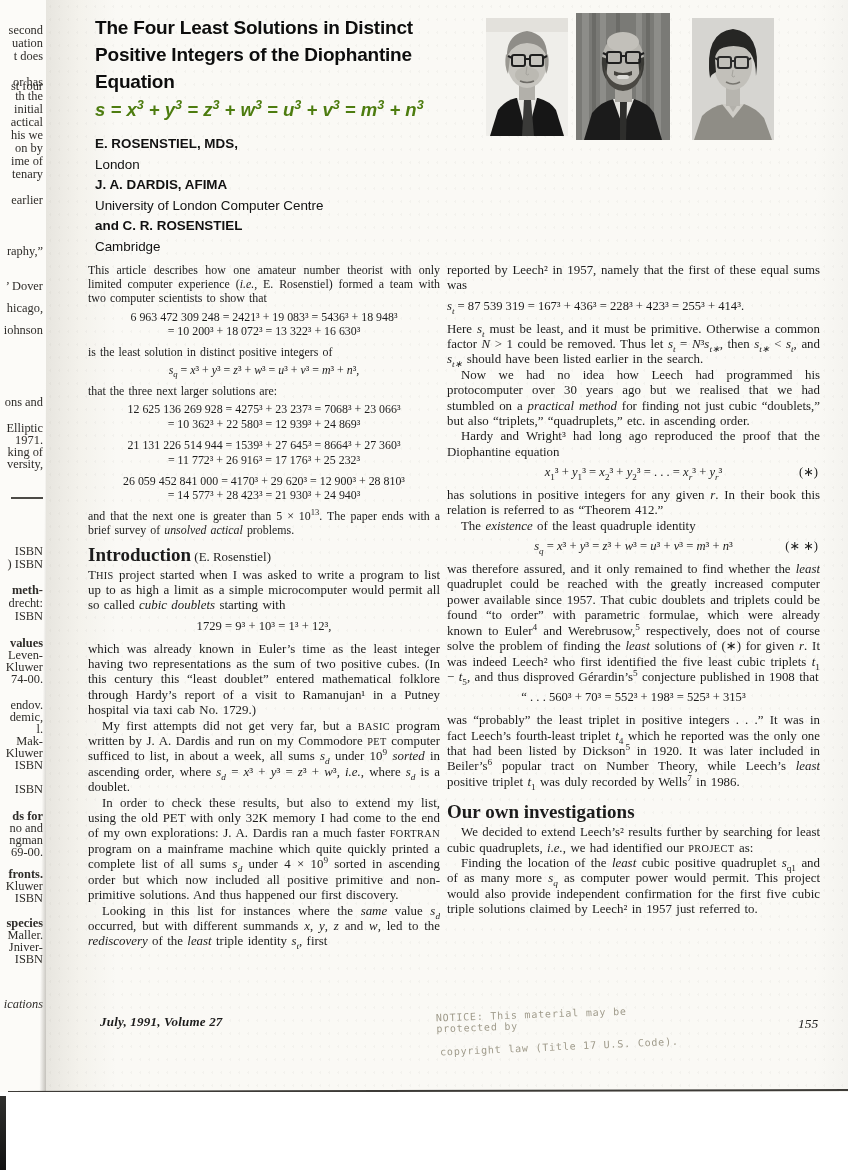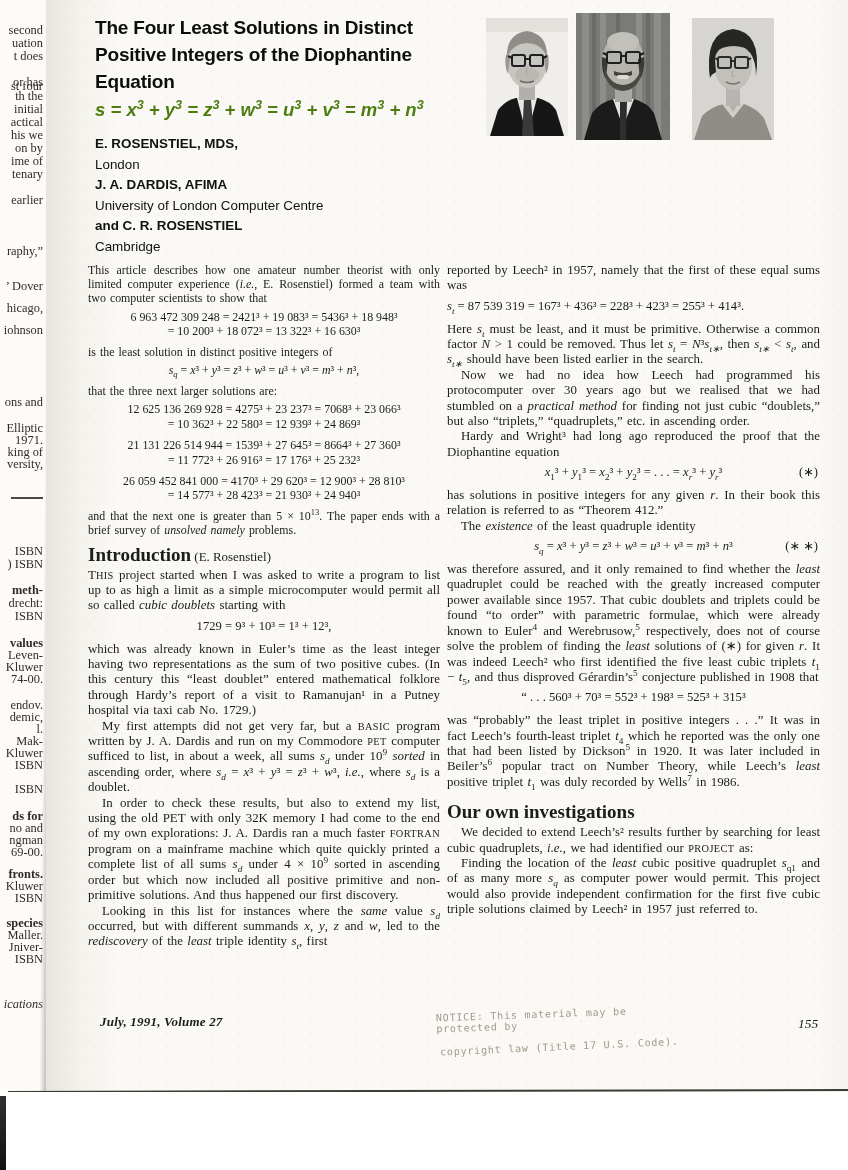--- a/index.html
+++ b/index.html
@@ -239,21 +239,21 @@
         <div class="eq-line">= 10 362³ + 22 580³ = 12 939³ + 24 869³</div>
       </div>
       <div class="eq small">
         <div class="eq-line">21 131 226 514 944 = 1539³ + 27 645³ = 8664³ + 27 360³</div>
         <div class="eq-line">= 11 772³ + 26 916³ = 17 176³ + 25 232³</div>
       </div>
       <div class="eq small">
         <div class="eq-line">26 059 452 841 000 = 4170³ + 29 620³ = 12 900³ + 28 810³</div>
         <div class="eq-line">= 14 577³ + 28 423³ = 21 930³ + 24 940³</div>
       </div>
-      <p class="para small">and that the next one is greater than 5 × 10<sup>13</sup>. The paper ends with a brief survey of <i>unsolved namely</i> problems.</p>
+      <p class="para small">and that the next one is greater than 5 × 10<sup>13</sup>. The paper ends with a brief survey of <i>unsolved actical</i> problems.</p>
       <h3 class="sec-heading"><b>Introduction</b> (E. Rosenstiel)</h3>
       <p class="para">T<span class="sc">HIS</span> project started when I was asked to write a program to list up to as high a limit as a simple microcomputer would permit all so called <i>cubic doublets</i> starting with</p>
       <div class="eq">
         <div class="eq-line">1729 = 9³ + 10³ = 1³ + 12³,</div>
       </div>
       <p class="para">which was already known in Euler’s time as the least integer having two representations as the sum of two positive cubes. (In this century this “least doublet” entered mathematical folklore through Hardy’s report of a visit to Ramanujan¹ in a Putney hospital via taxi cab No. 1729.)</p>
       <p class="para indent">My first attempts did not get very far, but a <span class="sc">BASIC</span> program written by J. A. Dardis and run on my Commodore <span class="sc">PET</span> computer sufficed to list, in about a week, all sums <i>s<sub>d</sub></i> under 10<sup>9</sup> <i>sorted</i> in ascending order, where <i>s<sub>d</sub></i> = <i>x</i>³ + <i>y</i>³ = <i>z</i>³ + <i>w</i>³, <i>i.e.</i>, where <i>s<sub>d</sub></i> is a doublet.</p>
       <p class="para indent">In order to check these results, but also to extend my list, using the old PET with only 32K memory I had come to the end of my own explorations: J. A. Dardis ran a much faster <span class="sc">FORTRAN</span> program on a mainframe machine which quite quickly printed a complete list of all sums <i>s<sub>d</sub></i> under 4 × 10<sup>9</sup> sorted in ascending order but which now included all positive primitive and non-primitive solutions. And thus happened our first discovery.</p>
       <p class="para indent">Looking in this list for instances where the <i>same</i> value <i>s<sub>d</sub></i> occurred, but with different summands <i>x</i>, <i>y</i>, <i>z</i> and <i>w</i>, led to the <i>rediscovery</i> of the <i>least</i> triple identity <i>s<sub>t</sub></i>, first</p>
     </section>

